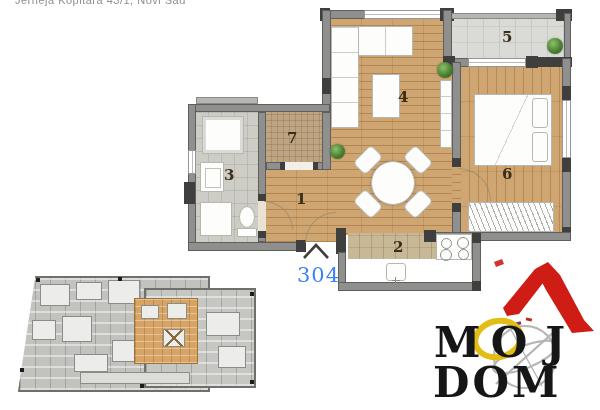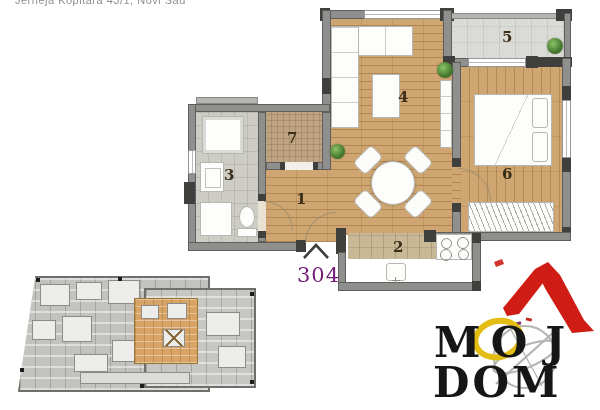--- a/index.html
+++ b/index.html
@@ -168,21 +168,21 @@
     <span class="rlabel" style="left:393px;top:238px;">2</span>
     <span class="rlabel" style="left:224px;top:166px;">3</span>
     <span class="rlabel" style="left:398px;top:88px;">4</span>
     <span class="rlabel" style="left:502px;top:28px;">5</span>
     <span class="rlabel" style="left:502px;top:165px;">6</span>
     <span class="rlabel" style="left:287px;top:129px;">7</span>
 
     <svg class="a" style="left:302px;top:243px;" width="28" height="17" viewBox="0 0 28 17">
       <polyline points="2,15 14,2 26,15" fill="none" stroke="#3f3f3d" stroke-width="2.6"></polyline>
     </svg>
-    <div class="a" style="left:297px;top:263px;font:21px 'DejaVu Serif',serif;color:#701a75;letter-spacing:1px;">304</div>
+    <div class="a" style="left:297px;top:263px;font:21px 'DejaVu Serif',serif;color:#3b82f6;letter-spacing:1px;">304</div>
   </div>
 
   <div class="a" style="left:14px;top:272px;width:244px;height:126px;">
     <div class="a" style="left:4px;top:4px;width:192px;height:116px;background:#c2c2be;border:2px solid #6f6f6c;box-sizing:border-box;
                 clip-path:polygon(9% 0,100% 0,100% 100%,0 100%);
                 background-image:repeating-linear-gradient(0deg,rgba(255,255,255,.45) 0 2px,transparent 2px 11px),
                                  repeating-linear-gradient(90deg,rgba(85,85,85,.3) 0 1px,transparent 1px 15px);"></div>
     <div class="a" style="left:130px;top:16px;width:112px;height:100px;background:#c6c6c2;border:2px solid #6f6f6c;box-sizing:border-box;
                 background-image:repeating-linear-gradient(0deg,rgba(255,255,255,.45) 0 2px,transparent 2px 11px),
                                  repeating-linear-gradient(90deg,rgba(85,85,85,.3) 0 1px,transparent 1px 15px);"></div>

